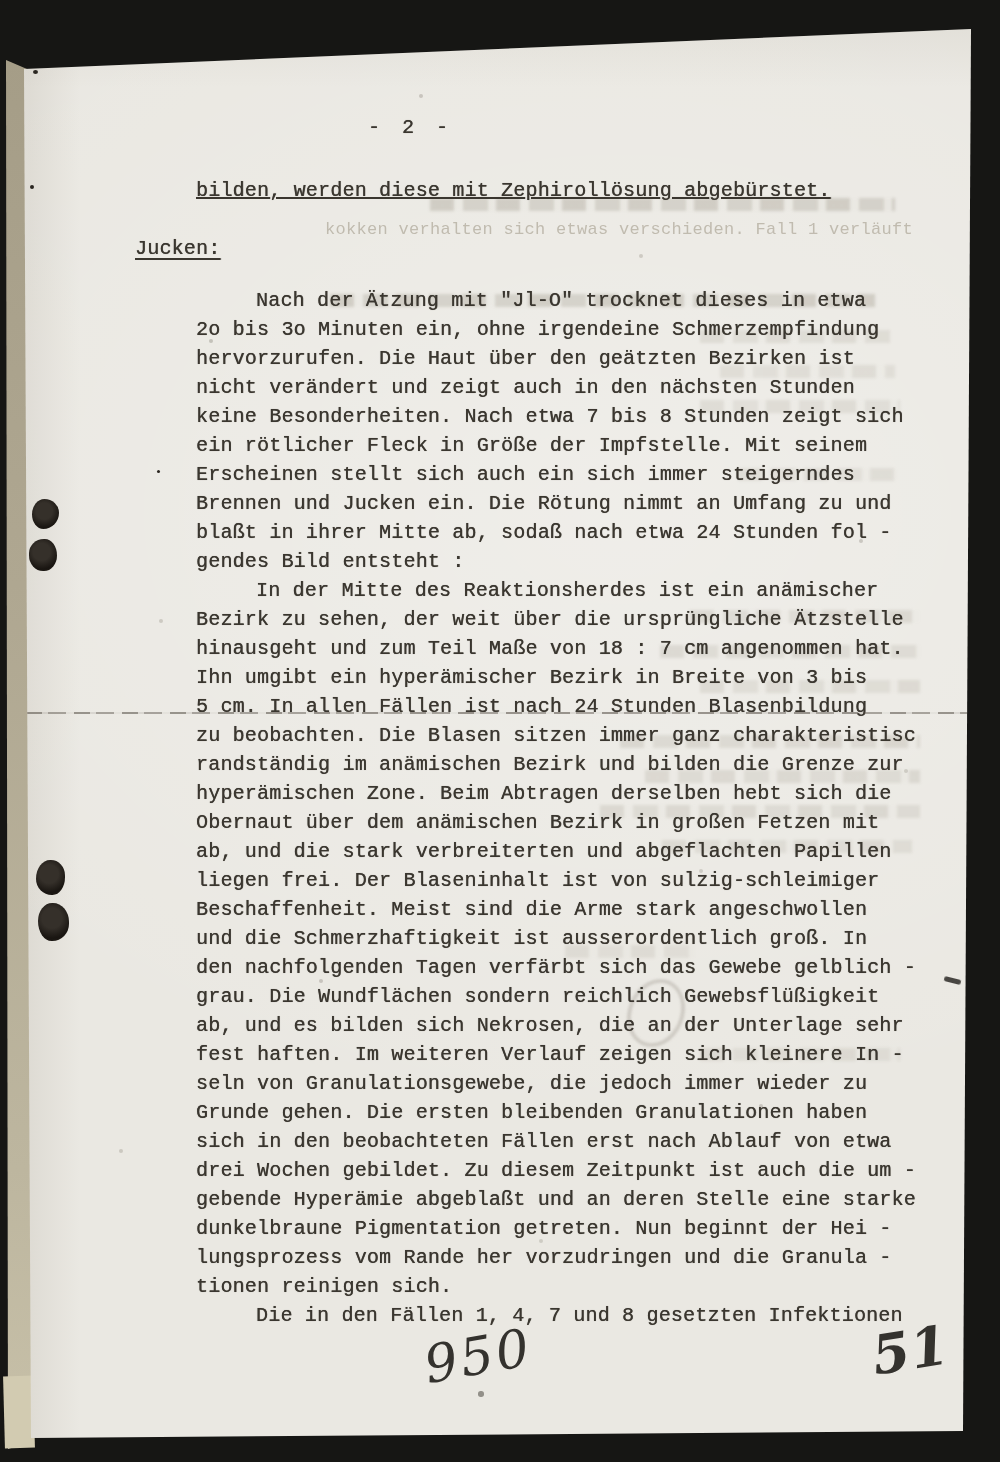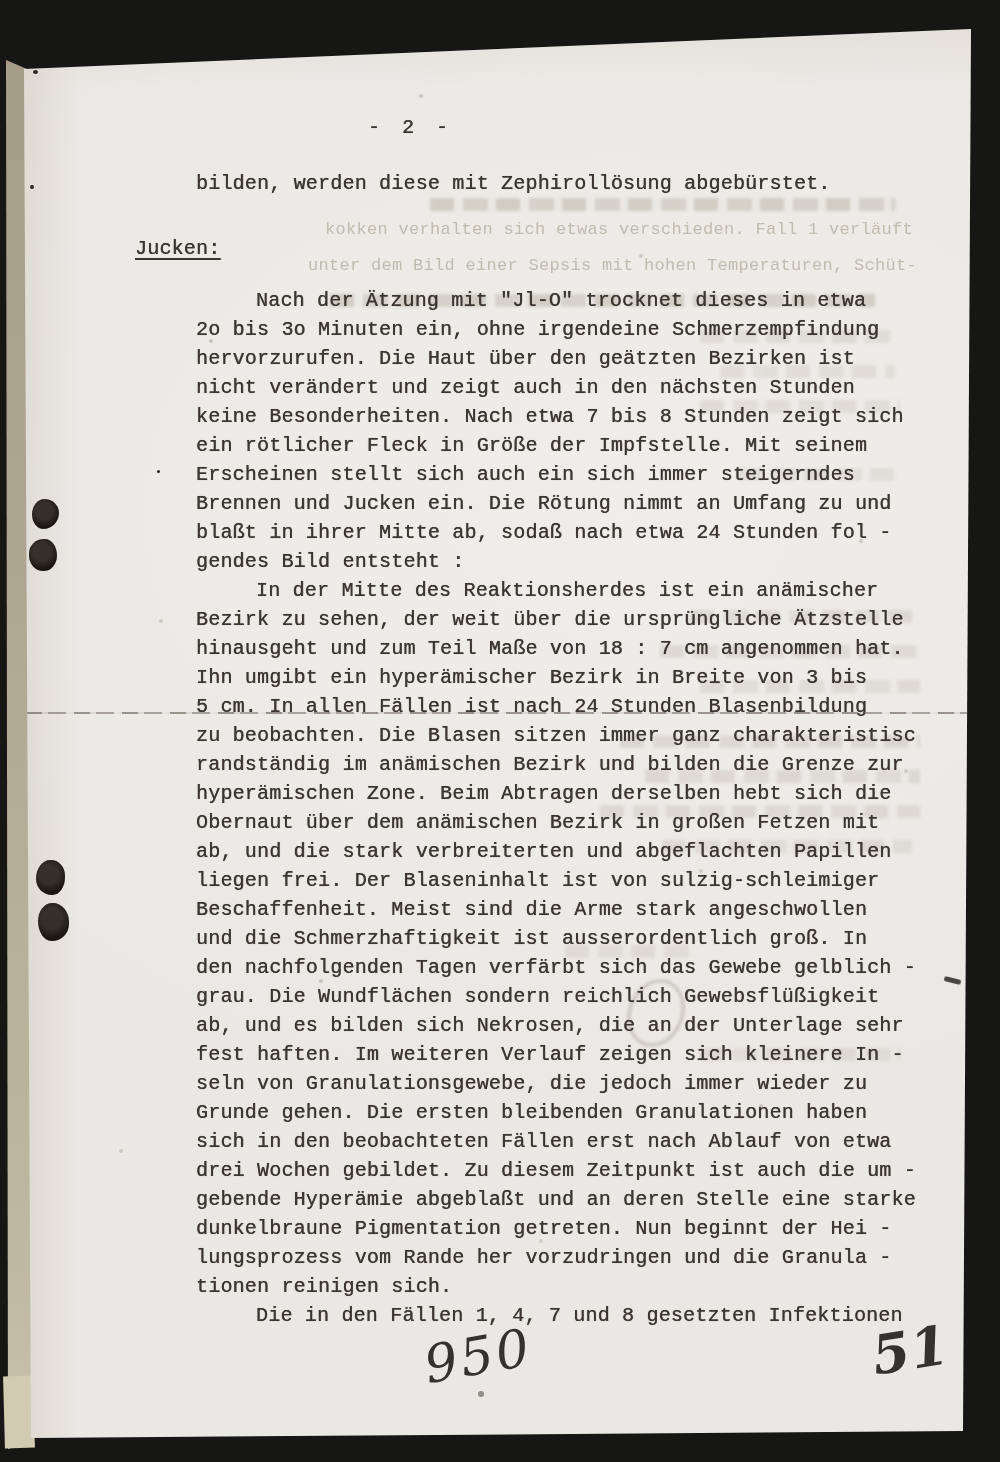--- a/index.html
+++ b/index.html
@@ -26,21 +26,21 @@
       linear-gradient(90deg, rgba(120,110,90,0.10) 0 3%, rgba(120,110,90,0) 8%),
       linear-gradient(180deg, rgba(120,110,90,0.07) 0 2%, rgba(120,110,90,0) 6%),
       #eae8e2;
     clip-path:polygon(24px 69px,971px 29px,963px 1431px,31px 1438px);
   }
   .typed{
     color:#3a362f;font-size:20px;letter-spacing:0.2px;white-space:pre;
     text-shadow:0.3px 0 0 rgba(58,54,47,0.75), 0 0 1px rgba(58,54,47,0.35);
   }
   .page-number{position:absolute;left:368px;top:116px;letter-spacing:5px;}
-  .intro-line{position:absolute;left:196px;top:172px;}
+  .intro-line{position:absolute;left:196px;top:179px;text-decoration:underline;}
   .heading{
     position:absolute;left:135px;top:237px;
     text-decoration:underline;text-underline-offset:4px;
     text-decoration-thickness:2px;
   }
   .body-block{position:absolute;left:196px;top:286px;width:760px;}
   .tline{height:29px;line-height:29px;}
   .tline.indent{padding-left:60px;}
   
   .crease{
@@ -107,21 +107,20 @@
 
   <div class="edge-strip"></div>
   <div class="edge-corner"></div>
 
   <div class="paper">
 
     <div class="typed page-number">- 2 -</div>
 
     <div class="ghost-bar" style="left:430px;top:198px;width:465px;"></div>
     <div class="ghost" style="left:325px;top:220px;">kokken verhalten sich etwas verschieden. Fall 1 verläuft</div>
-    <div class="ghost" style="left:308px;top:256px;">unter dem Bild einer Sepsis mit hohen Temperaturen, Schüt-</div>
     <div class="ghost-bar" style="left:330px;top:294px;width:545px;"></div>
 
     <div class="ghost-bar" style="left:700px;top:330px;width:190px;opacity:0.45;"></div>
     <div class="ghost-bar" style="left:720px;top:365px;width:175px;opacity:0.4;"></div>
     <div class="ghost-bar" style="left:700px;top:400px;width:200px;opacity:0.42;"></div>
     <div class="ghost-bar" style="left:738px;top:468px;width:160px;opacity:0.38;"></div>
     <div class="ghost-bar" style="left:690px;top:610px;width:230px;opacity:0.5;"></div>
     <div class="ghost-bar" style="left:660px;top:645px;width:260px;opacity:0.5;"></div>
     <div class="ghost-bar" style="left:700px;top:680px;width:220px;opacity:0.45;"></div>
     <div class="ghost-bar" style="left:620px;top:735px;width:300px;opacity:0.55;"></div>

